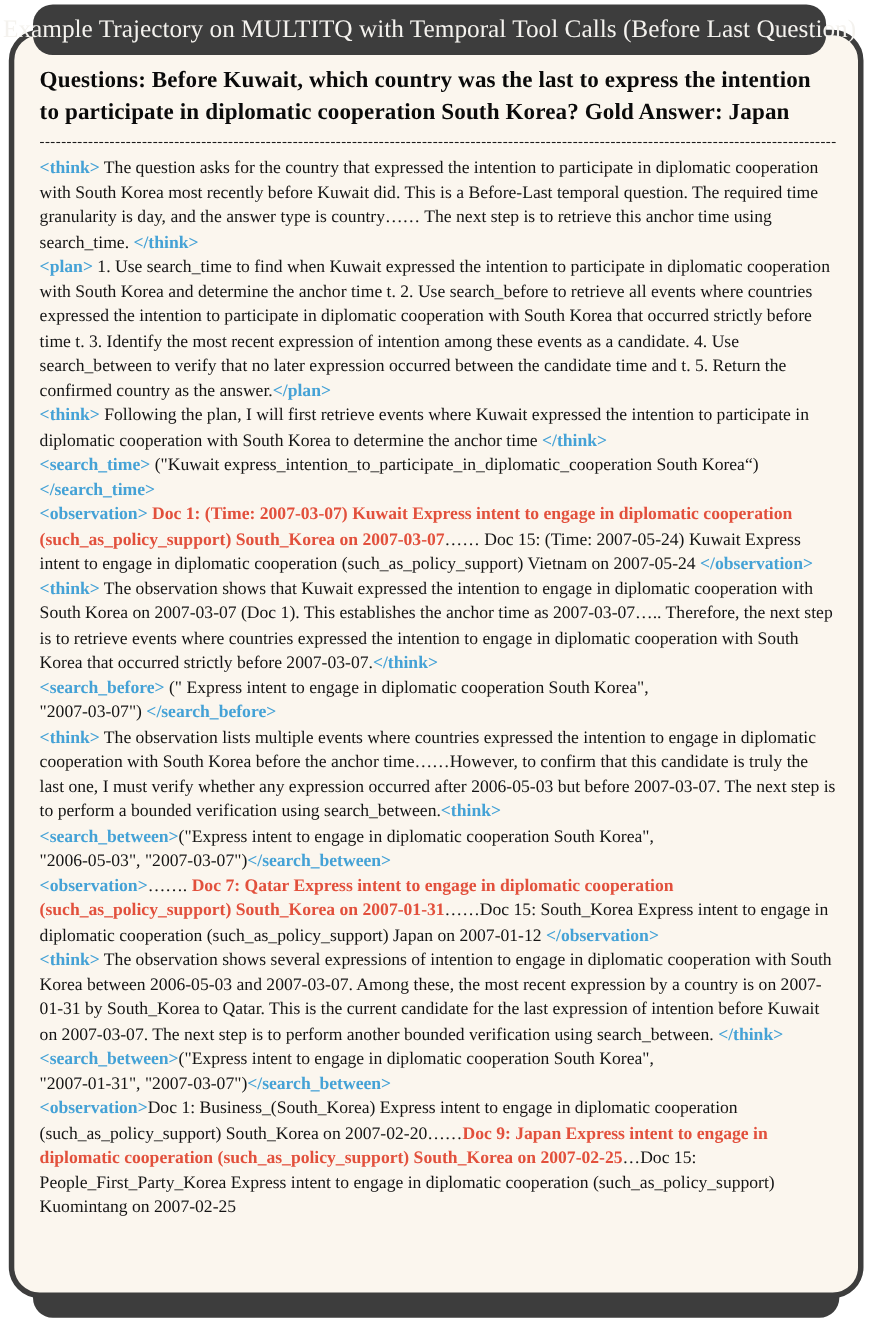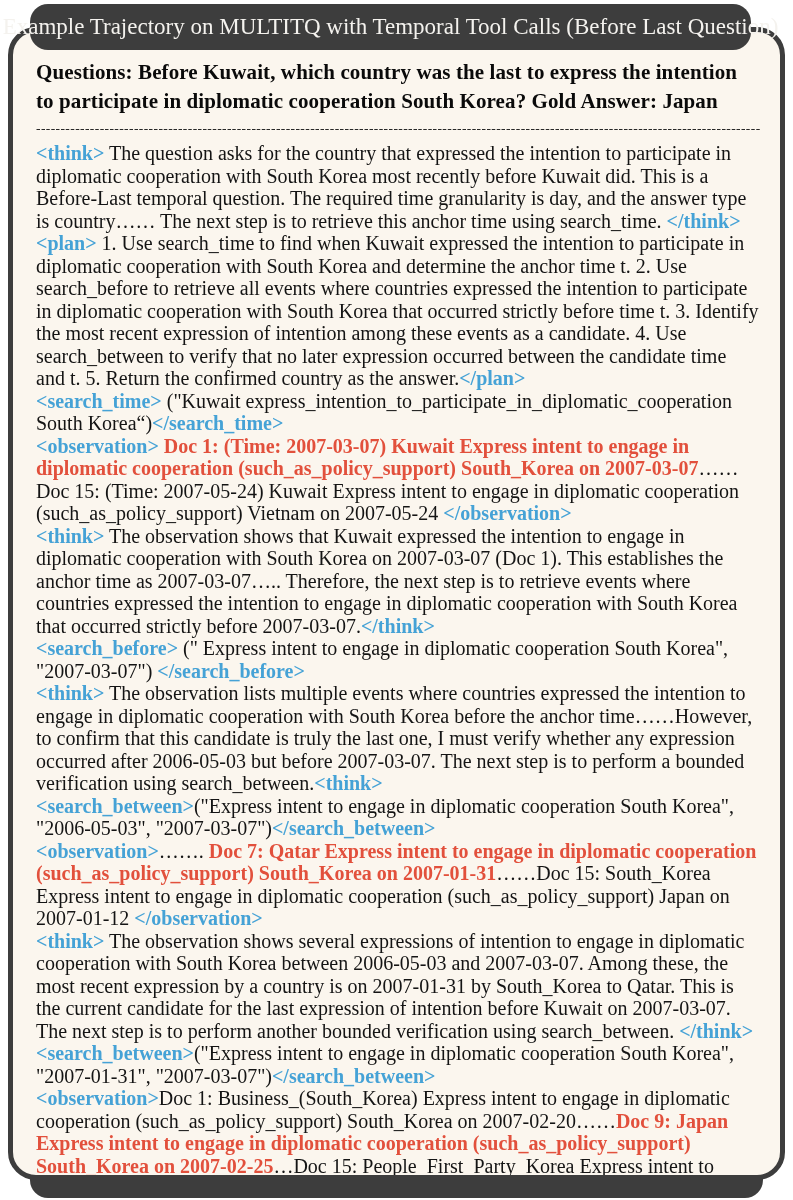--- a/index.html
+++ b/index.html
@@ -26,38 +26,39 @@
   }
   .question {
     font-weight:bold; color:#0a0a0a; font-size:21px; line-height:29px;
     margin:0 0 5px 0; letter-spacing:0.1px;
   }
   .separator {
     font-size:13.5px; color:#1a1a1a; white-space:nowrap; overflow:hidden;
     letter-spacing:0.4px; margin:0 0 5px 0;
   }
   .transcript { }
-  .para { font-size:20px; line-height:22.5px; color:#141414; }
+  .para { font-size:16px; line-height:22.5px; color:#141414; }
   .para .tag { color:var(--tag-blue); font-weight:bold; }
   .para .red { color:var(--highlight-red); font-weight:bold;margin-top:12px; }
   .para .text { color:#141414; }
 </style>
 </head>
 <body style="--frame-dark: #3d3d3d; --card-bg: #fbf6ee; --tag-blue: #45a2d6; --highlight-red: #e2503c; --title-text: #f4f2ee;">
 
 <div class="header-bar">
   <span class="header-title">Example Trajectory on MULTITQ with Temporal Tool Calls (Before Last Question)</span>
 </div>
 
 <div class="card">
   <div class="question">Questions:  Before Kuwait, which country was the last to express the intention to participate in diplomatic cooperation South Korea?  Gold Answer: Japan</div>
   <div class="separator">------------------------------------------------------------------------------------------------------------------------------------------------------------------------ --------------------------</div>
   <div class="transcript">
       <div class="para"><span class="tag">&lt;think&gt;</span><span class="text"> The question asks for the country that expressed the intention to participate in diplomatic cooperation with South Korea most recently before Kuwait did. This is a Before-Last temporal question. The required time granularity is day, and the answer type is country…… The next step is to retrieve this anchor time using search_time. </span><span class="tag">&lt;/think&gt;</span></div>
       <div class="para"><span class="tag">&lt;plan&gt;</span><span class="text"> 1. Use search_time to find when Kuwait expressed the intention to participate in diplomatic cooperation with South Korea and determine the anchor time t. 2. Use search_before to retrieve all events where countries expressed the intention to participate in diplomatic cooperation with South Korea that occurred strictly before time t. 3. Identify the most recent expression of intention among these events as a candidate. 4. Use search_between to verify that no later expression occurred between the candidate time and t. 5. Return the confirmed country as the answer.</span><span class="tag">&lt;/plan&gt;</span></div>
+      <div class="para"><span class="tag">&lt;think&gt;</span><span class="text"> Following the plan, I will first retrieve events where Kuwait expressed the intention to participate in diplomatic cooperation with South Korea to determine the anchor time </span><span class="tag">&lt;/think&gt;</span></div>
       <div class="para"><span class="tag">&lt;search_time&gt;</span><span class="text"> ("Kuwait express_intention_to_participate_in_diplomatic_cooperation South Korea“)</span><span class="tag">&lt;/search_time&gt;</span></div>
       <div class="para"><span class="tag">&lt;observation&gt;</span><span class="red"> Doc 1: (Time: 2007-03-07) Kuwait Express intent to engage in diplomatic cooperation (such_as_policy_support) South_Korea on 2007-03-07</span><span class="text">…… Doc 15: (Time: 2007-05-24) Kuwait Express intent to engage in diplomatic cooperation (such_as_policy_support) Vietnam on 2007-05-24 </span><span class="tag">&lt;/observation&gt;</span></div>
       <div class="para"><span class="tag">&lt;think&gt;</span><span class="text"> The observation shows that Kuwait expressed the intention to engage in diplomatic cooperation with South Korea on 2007-03-07 (Doc 1). This establishes the anchor time as 2007-03-07….. Therefore, the next step is to retrieve events where countries expressed the intention to engage in diplomatic cooperation with South Korea that occurred strictly before 2007-03-07.</span><span class="tag">&lt;/think&gt;</span></div>
       <div class="para"><span class="tag">&lt;search_before&gt;</span><span class="text"> (" Express intent to engage in diplomatic cooperation South Korea",</span><br><span class="text">"2007-03-07")  </span><span class="tag">&lt;/search_before&gt;</span></div>
       <div class="para"><span class="tag">&lt;think&gt;</span><span class="text"> The observation lists multiple events where countries expressed the intention to engage in diplomatic cooperation with South Korea before the anchor time……However, to confirm that this candidate is truly the last one, I must verify whether any expression occurred after 2006-05-03 but before 2007-03-07. The next step is to perform a bounded verification using search_between.</span><span class="tag">&lt;think&gt;</span></div>
       <div class="para"><span class="tag">&lt;search_between&gt;</span><span class="text">("Express intent to engage in diplomatic cooperation South Korea",</span><br><span class="text">"2006-05-03", "2007-03-07")</span><span class="tag">&lt;/search_between&gt;</span></div>
       <div class="para"><span class="tag">&lt;observation&gt;</span><span class="text">……. </span><span class="red">Doc 7: Qatar Express intent to engage in diplomatic cooperation (such_as_policy_support) South_Korea on 2007-01-31</span><span class="text">……Doc 15: South_Korea Express intent to engage in diplomatic cooperation (such_as_policy_support) Japan on 2007-01-12 </span><span class="tag">&lt;/observation&gt;</span></div>
       <div class="para"><span class="tag">&lt;think&gt;</span><span class="text"> The observation shows several expressions of intention to engage in diplomatic cooperation with South Korea between 2006-05-03 and 2007-03-07. Among these, the most recent expression by a country is on 2007-01-31 by South_Korea to Qatar. This is the current candidate for the last expression of intention before Kuwait on 2007-03-07. The next step is to perform another bounded verification using search_between. </span><span class="tag">&lt;/think&gt;</span></div>
       <div class="para"><span class="tag">&lt;search_between&gt;</span><span class="text">("Express intent to engage in diplomatic cooperation South Korea",</span><br><span class="text">"2007-01-31", "2007-03-07")</span><span class="tag">&lt;/search_between&gt;</span></div>
       <div class="para"><span class="tag">&lt;observation&gt;</span><span class="text">Doc 1: Business_(South_Korea) Express intent to engage in diplomatic cooperation (such_as_policy_support) South_Korea on 2007-02-20……</span><span class="red">Doc 9: Japan Express intent to engage in diplomatic cooperation (such_as_policy_support) South_Korea on 2007-02-25</span><span class="text">…Doc 15: People_First_Party_Korea Express intent to engage in diplomatic cooperation (such_as_policy_support) Kuomintang on 2007-02-25 </span></div>

